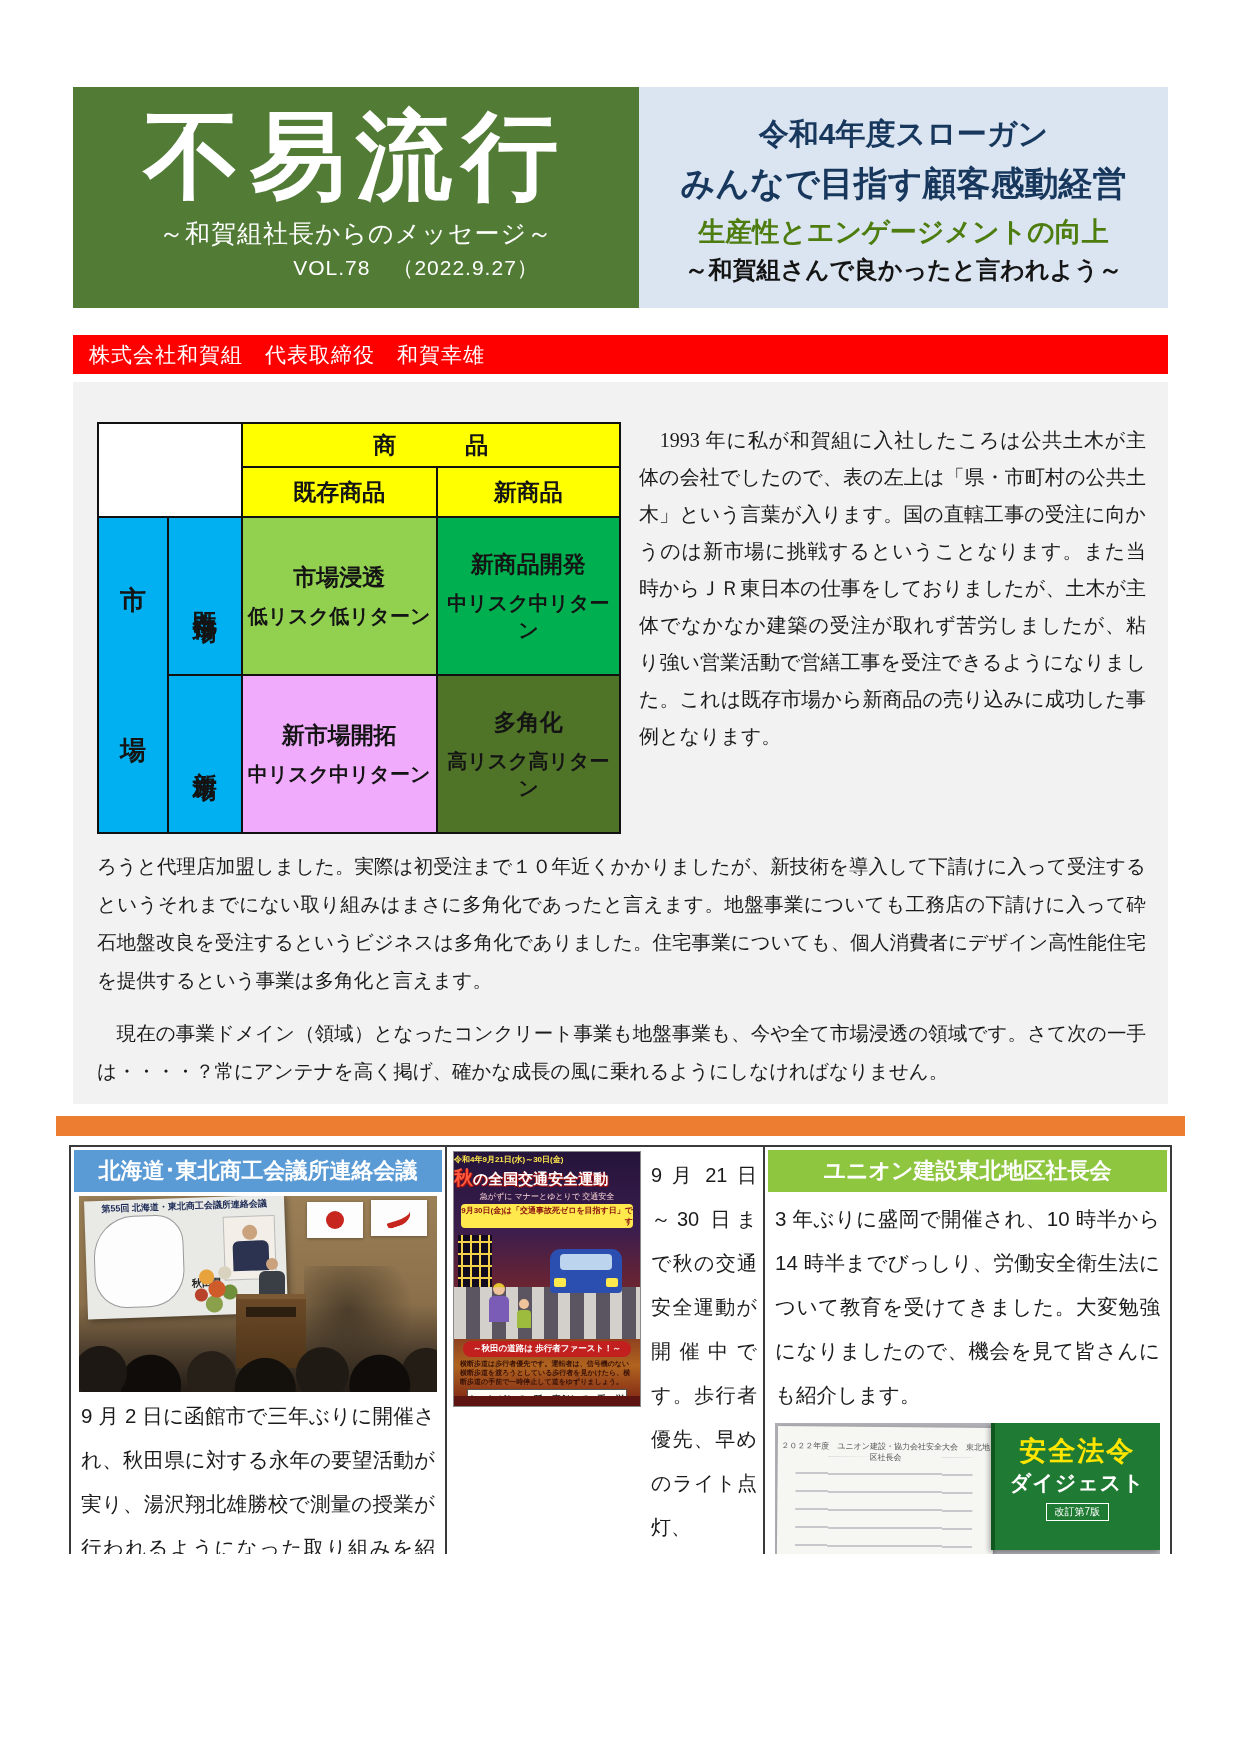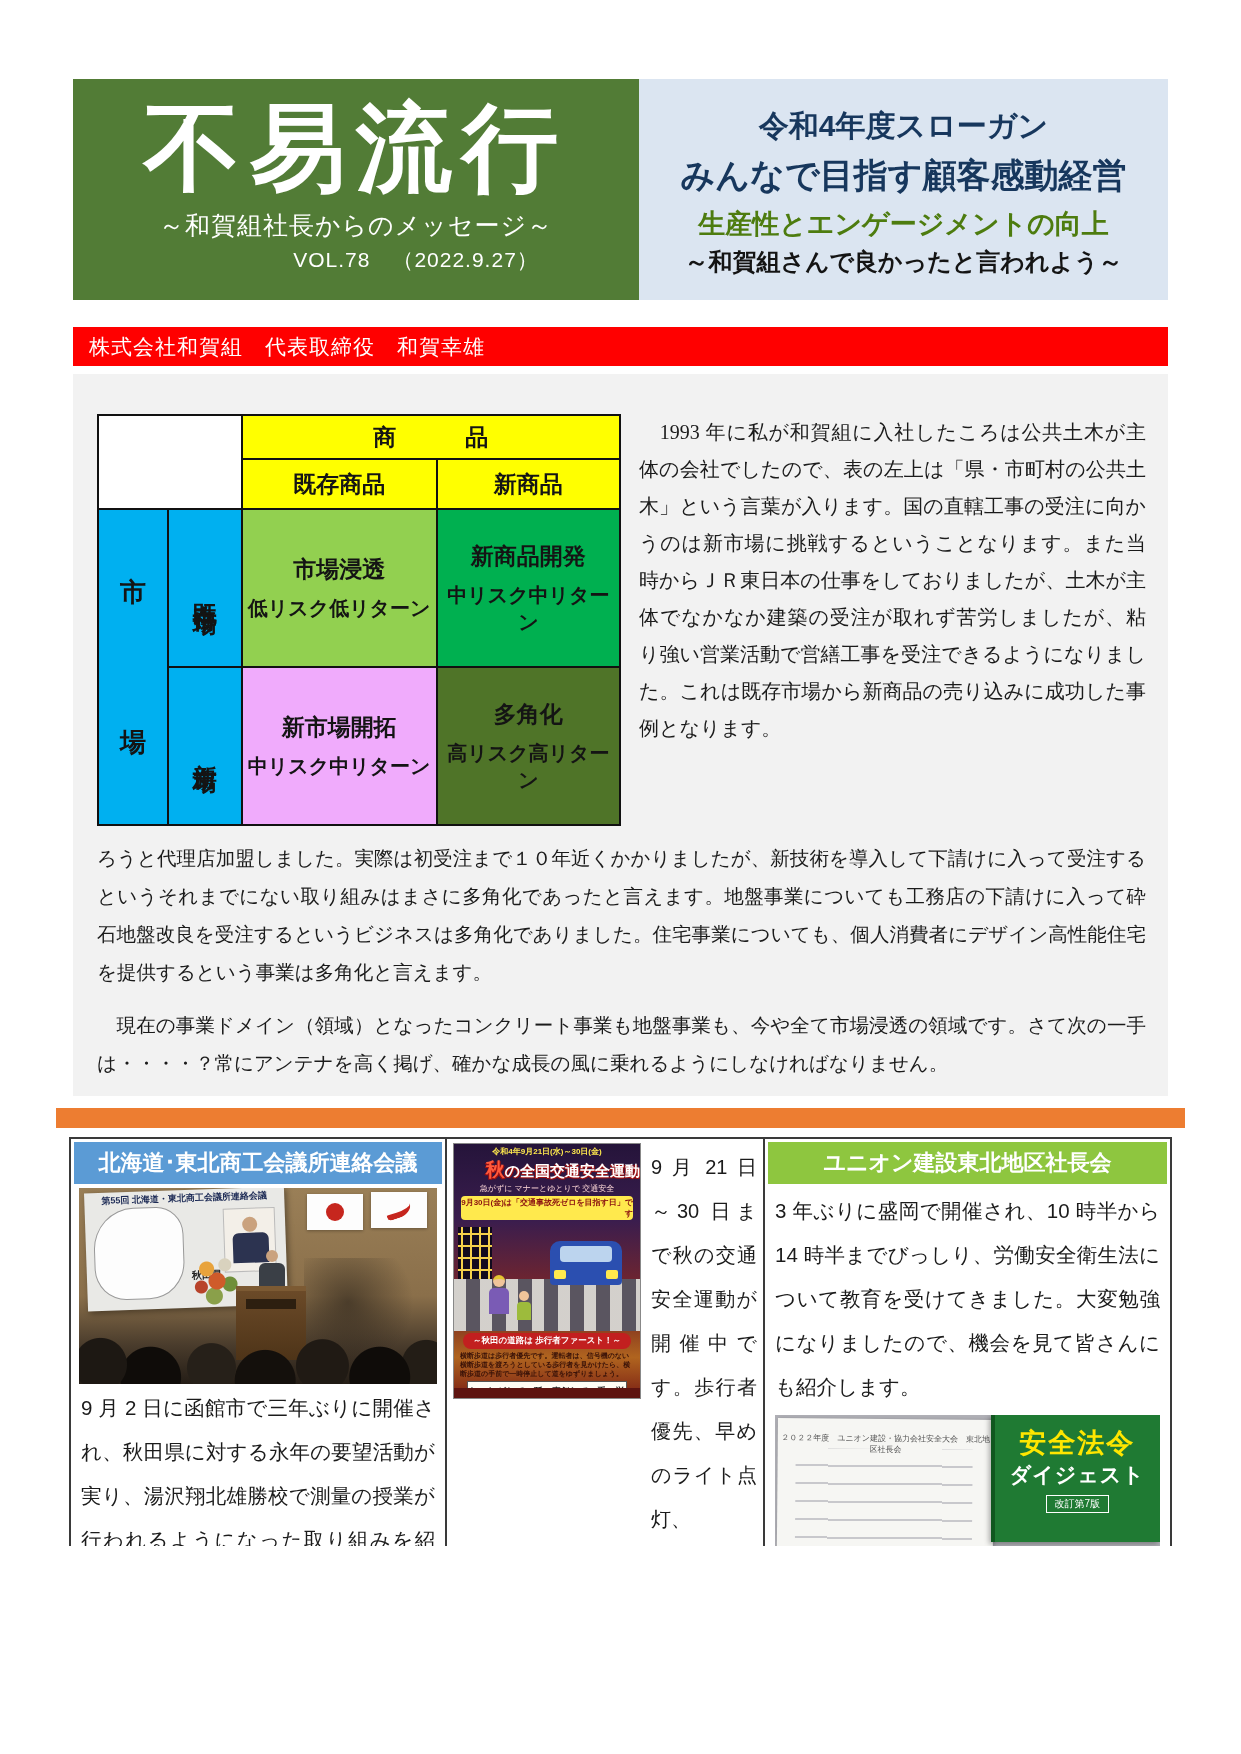--- a/index.html
+++ b/index.html
@@ -1,18 +1,18 @@
 <!DOCTYPE html>
 <html><head>
 <meta charset="utf-8">
 <style>
   * { margin:0; padding:0; box-sizing:border-box; }
   html,body { background:#ffffff; }
   body { font-family:"Liberation Sans", sans-serif; color:#1b1b1b; }
-  .page { position:relative; width:1241px; height:1542px; margin:4px auto; background:#fff; overflow:hidden; }
+  .page { position:relative; width:1241px; height:1542px; margin:12px auto; background:#fff; overflow:hidden; }
 
   
   .masthead { display:flex; margin:75px 73px 0 73px; height:221px; }
   .mast-green { width:566px; background:#527c36; color:#fff; text-align:center; padding-top:14px; }
   .mast-title { font-family:"DejaVu Serif", serif; font-weight:bold; font-size:96px; line-height:110px; letter-spacing:10px; }
   .mast-sub { font-size:25px; margin-top:6px; letter-spacing:1px; }
   .mast-vol { font-size:21px; margin-top:4px; padding-left:120px; letter-spacing:1px; }
   .mast-blue { flex:1; background:#dbe5f1; text-align:center; padding-top:27px; }
   .slogan1 { font-size:30px; font-weight:bold; color:#17375d; }
   .slogan2 { font-size:34px; font-weight:bold; color:#17375d; margin-top:6px; }
@@ -98,22 +98,22 @@
                          radial-gradient(circle at 52% 85%, #14100c 0 30px, transparent 31px),
                          radial-gradient(circle at 68% 62%, #201a14 0 26px, transparent 27px),
                          radial-gradient(circle at 84% 80%, #0f0c09 0 30px, transparent 31px),
                          radial-gradient(circle at 97% 60%, #231d16 0 24px, transparent 25px); }
 
   
   .nc2-row { display:flex; margin-top:2px; }
   .poster { position:relative; width:188px; height:256px; margin:2px 0 0 6px; flex:none; overflow:hidden;
             background:linear-gradient(180deg,#25143a 0%,#3a1d4e 30%,#70252f 55%,#8a3c20 72%,#b0641f 84%,#7a1f14 100%);
             border:1px solid #888; }
-  .poster-date { font-size:8px; color:#ffe94d; font-weight:bold; text-align:center; margin-top:2px; }
-  .poster-title { font-size:15px; color:#fff; font-weight:bold; text-align:right; text-shadow:1px 1px 0 #a01010,-1px 1px 0 #a01010; }
+  .poster-date { font-size:8px; color:#ffe94d; font-weight:bold; text-align:left; margin-top:2px; }
+  .poster-title { font-size:15px; color:#fff; font-weight:bold; text-align:left; text-shadow:1px 1px 0 #a01010,-1px 1px 0 #a01010; }
   .poster-title .aki { color:#ff5a3c; font-size:19px; }
   .poster-tag { font-size:8px; color:#ffd9d9; text-align:center; }
   .poster-zero { margin:2px auto 0 auto; width:172px; background:#ffe94d; color:#8a1010; font-size:8px; font-weight:bold;
                  text-align:right; border-radius:4px; padding:1px 0; }
   .poster-scene { position:relative; margin-top:3px; height:108px; }
   .bldg { position:absolute; left:4px; top:4px; width:34px; height:52px; background:#120a1e;
           background-image:linear-gradient(#f5d14a 2px, transparent 2px), linear-gradient(90deg,#f5d14a 2px, transparent 2px);
           background-size:9px 12px; background-position:3px 6px; }
   .road { position:absolute; left:0; bottom:0; width:100%; height:52px; background:#5a5560; }
   .crosswalk { position:absolute; left:0; bottom:0; width:100%; height:52px;

